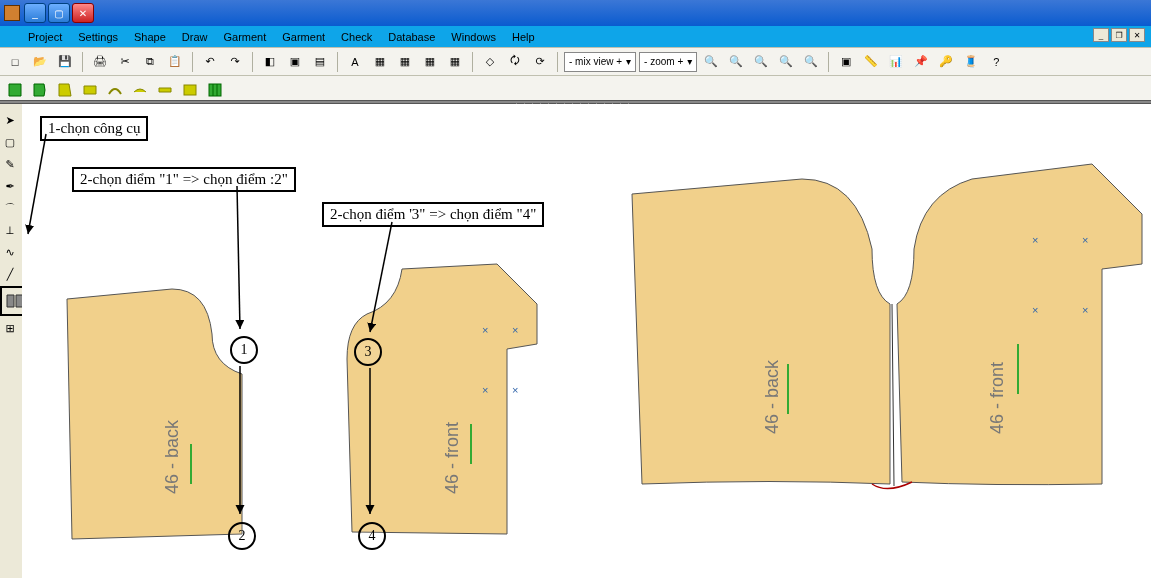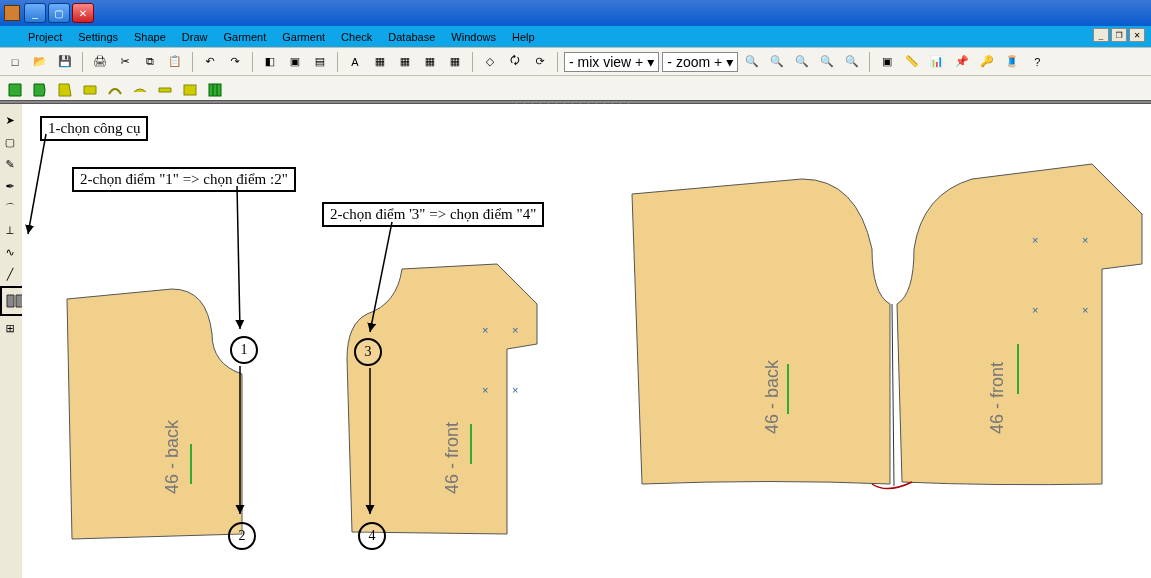--- a/index.html
+++ b/index.html
@@ -11,21 +11,21 @@
 .win-btn { width: 22px; height: 20px; border: 1px solid #004080; border-radius: 3px; background: linear-gradient(to bottom,#6caeff,#2a7bd6); color:white; display:flex; align-items:center; justify-content:center; font-size:10px; cursor:pointer; }
 .win-close { background: linear-gradient(to bottom,#f88,#c22); border-color:#800; }
 .menubar { height: 22px; background: #0ea5e9; display: flex; align-items: center; padding: 2px 20px; border-bottom: 1px solid #c0c0b0; position: relative; }
 .menu-item { padding: 0 8px; line-height: 18px; color: #000; cursor:pointer; }
 .mini-controls { position:absolute; right:6px; top:2px; display:flex; gap:2px; }
 .mini-btn { width:16px; height:14px; border:1px solid #888; background:#ece9d8; font-size:8px; display:flex; align-items:center; justify-content:center; cursor:pointer;}
 .toolbar1, .toolbar2 { height: 28px; background: #f4f3ee; border-bottom:1px solid #c0c0b0; display:flex; align-items:center; padding:0 4px; gap:3px; }
 .tbtn { width: 22px; height: 22px; border: 1px solid transparent; display:flex; align-items:center; justify-content:center; cursor:pointer; }
 .sep { width:1px; height:20px; background:#b0b0a0; margin:0 3px; }
 .ico { width:16px; height:16px; display:block; }
-.dropdown { height:20px; border:1px solid #888; background:white; font-size:14px; display:flex; align-items:center; padding:0 4px; gap:4px; cursor:pointer; }
+.dropdown { height:20px; border:1px solid #888; background:white; font-size:10px; display:flex; align-items:center; padding:0 4px; gap:4px; cursor:pointer; }
 .side-tools { position:absolute; left:0; top:104px; width:22px; display:flex; flex-direction:column; gap:2px; padding-top:6px; }
 .stool { width:20px; height:20px; display:flex; align-items:center; justify-content:center; cursor:pointer; }
 .sel-tool { border:2px solid #000; width:30px; height:30px; }
 .canvas { position:absolute; left:22px; top:104px; right:0; bottom:0; background:white; }
 .piece-label { position:absolute; font-family: Arial; font-size:18px; color:#777; transform: rotate(-90deg); transform-origin: left top; }
 .marker { position:absolute; font-size:11px; color:#36a; }
 .anno-box { position:absolute; border:2px solid #000; background:white; padding:2px 6px; font-family: "Times New Roman", serif; font-size:15px; }
 .circ { position:absolute; width:28px; height:28px; border:2px solid #000; border-radius:50%; display:flex; align-items:center; justify-content:center; font-family:"Times New Roman",serif; font-size:14px; background:rgba(255,255,255,0.1); }
 .note { position:absolute; font-family:"Times New Roman",serif; font-size:14px; color:#222; line-height:1.25; }
 .gline { position:absolute; width:2px; background:#3a3; }

